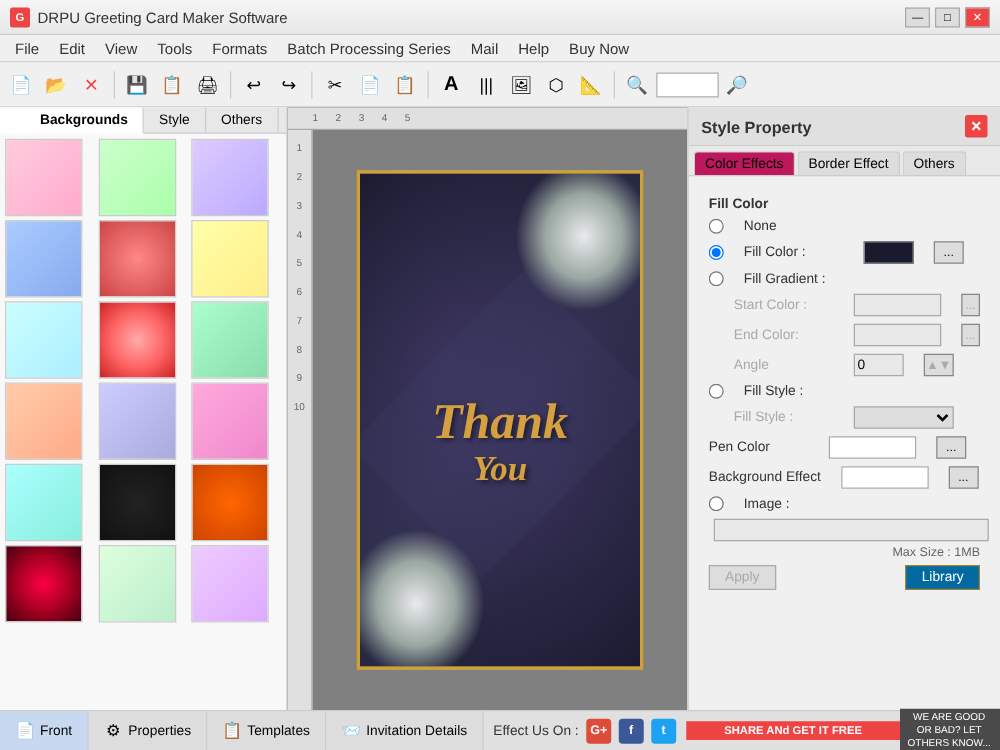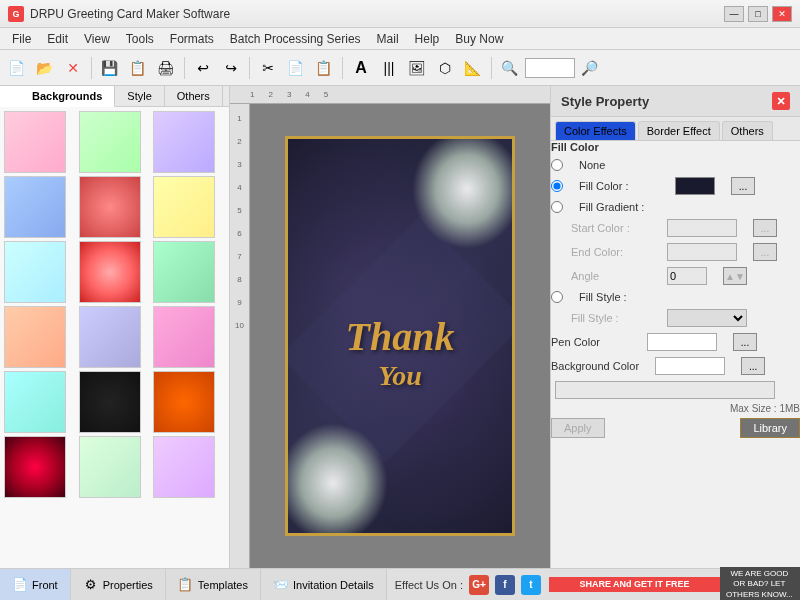--- a/index.html
+++ b/index.html
@@ -52,34 +52,34 @@
     .canvas-text .thank { font-size: 40px; color: #d4a040; font-style: italic; font-weight: bold; text-shadow: 2px 2px 4px rgba(0,0,0,0.5); font-family: 'Times New Roman', serif; }
     .canvas-text .you { font-size: 28px; color: #d4a040; font-style: italic; font-weight: bold; text-shadow: 2px 2px 4px rgba(0,0,0,0.5); font-family: 'Times New Roman', serif; }
 
     
     #right-panel { width: 250px; background: #f0f0f0; border-left: 1px solid #ccc; display: flex; flex-direction: column; }
     #style-property-header { background: #e0e0e0; padding: 6px 10px; display: flex; justify-content: space-between; align-items: center; border-bottom: 1px solid #ccc; }
     #style-property-header .sp-title { font-size: 13px; font-weight: bold; color: #333; }
     #style-property-header .sp-close { width: 18px; height: 18px; background: #e44; color: white; border: none; cursor: pointer; font-size: 11px; font-weight: bold; display: flex; align-items: center; justify-content: center; border-radius: 2px; }
     #sp-tabs { display: flex; border-bottom: 1px solid #ccc; background: #e8e8e8; padding: 4px 4px 0; gap: 2px; }
     .sp-tab { padding: 3px 8px; font-size: 11px; cursor: pointer; border: 1px solid #ccc; border-bottom: none; background: #ddd; border-radius: 3px 3px 0 0; }
-    .sp-tab.active { background: #1d4ed8; border-color: #ccc; }
-    #sp-content { flex: 1; padding: 0; overflow-y: auto; }
+    .sp-tab.active { background: #be185d; border-color: #ccc; }
+    #sp-content { flex: 1; padding: 16px; overflow-y: auto; }
     .sp-section-title { font-size: 11px; font-weight: bold; color: #333; margin-bottom: 6px; }
     .sp-row { display: flex; align-items: center; margin-bottom: 6px; gap: 16px; }
     .sp-radio { width: 12px; height: 12px; }
     .sp-label { font-size: 11px; color: #333; min-width: 80px; }
     .sp-color-box { width: 40px; height: 18px; background: #1a1a2e; border: 1px solid #888; }
     .sp-dots-btn { width: 24px; height: 18px; background: #ddd; border: 1px solid #888; font-size: 10px; cursor: pointer; display: flex; align-items: center; justify-content: center; }
     .sp-input { width: 70px; height: 18px; border: 1px solid #aaa; background: white; font-size: 11px; padding: 0 2px; }
     .sp-input-sm { width: 40px; height: 18px; border: 1px solid #aaa; background: #f0f0f0; font-size: 11px; padding: 0 2px; }
     .sp-disabled { color: #aaa; }
     .sp-select { width: 80px; height: 18px; border: 1px solid #aaa; background: #ddd; font-size: 11px; }
     .sp-btn { padding: 3px 12px; border: 1px solid #aaa; background: #ddd; font-size: 11px; cursor: pointer; }
-    .sp-btn-active { background: #737373; color: white; border-color: #a08030; }
+    .sp-btn-active { background: #0369a1; color: white; border-color: #a08030; }
     .maxsize-text { font-size: 10px; color: #666; text-align: right; margin-bottom: 4px; }
 
     
     #bottom-bar { height: 32px; background: #e0e0e0; border-top: 1px solid #ccc; display: flex; align-items: center; gap: 0; }
     .bot-btn { display: flex; align-items: center; gap: 4px; padding: 0 12px; height: 100%; border-right: 1px solid #ccc; cursor: pointer; font-size: 11px; background: #ddd; }
     .bot-btn .bot-icon { width: 16px; height: 16px; display: flex; align-items: center; justify-content: center; font-size: 13px; }
     .bot-active { background: #c8d8f0; }
     .share-area { display: flex; align-items: center; gap: 6px; padding: 0 8px; font-size: 11px; color: #333; }
     .share-icon { width: 20px; height: 20px; border-radius: 3px; display: flex; align-items: center; justify-content: center; color: white; font-size: 10px; font-weight: bold; cursor: pointer; }
     .si-g { background: #dd4b39; }
@@ -305,25 +305,29 @@
         <select class="sp-select"></select>
       </div>
 
       <div class="sp-row">
         <span class="sp-label">Pen Color</span>
         <input type="text" class="sp-input" style="background: white;">
         <button class="sp-dots-btn">...</button>
       </div>
 
       <div class="sp-row">
-        <span class="sp-label">Background Color</span>
+        <span class="sp-label">Background Effect</span>
         <input type="text" class="sp-input" style="background: white;">
         <button class="sp-dots-btn">...</button>
       </div>
 
+      <div class="sp-row">
+        <input type="radio" class="sp-radio" name="fillopt" style="">
+        <span class="sp-label">Image :</span>
+      </div>
 
       <div style="padding-left:4px;margin-bottom:4px;">
         <input type="text" style="width: 220px; height: 18px; border: 1px solid rgb(170, 170, 170); background: rgb(232, 232, 232);">
       </div>
 
       <div class="maxsize-text">Max Size : 1MB</div>
 
       <div class="sp-row" style="justify-content:space-between;">
         <button class="sp-btn" style="background:#ddd;color:#aaa;">Apply</button>
         <button class="sp-btn sp-btn-active">Library</button>

